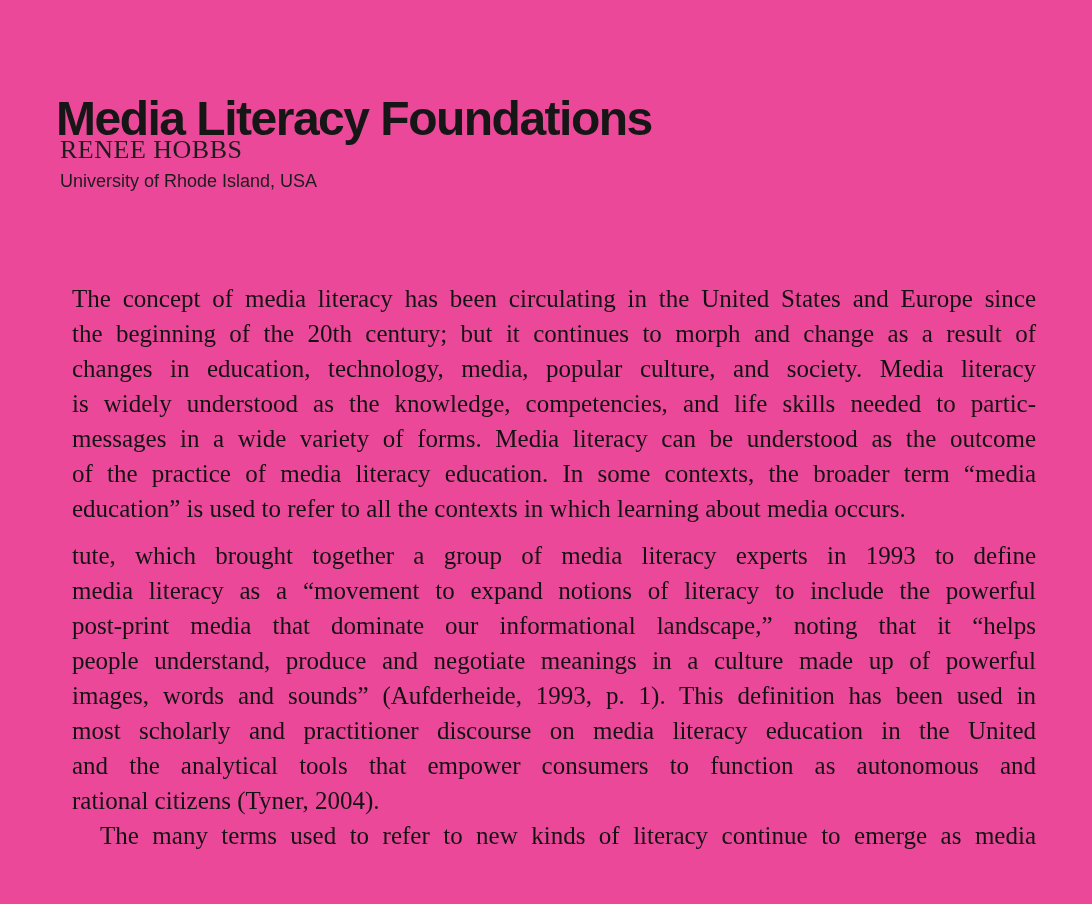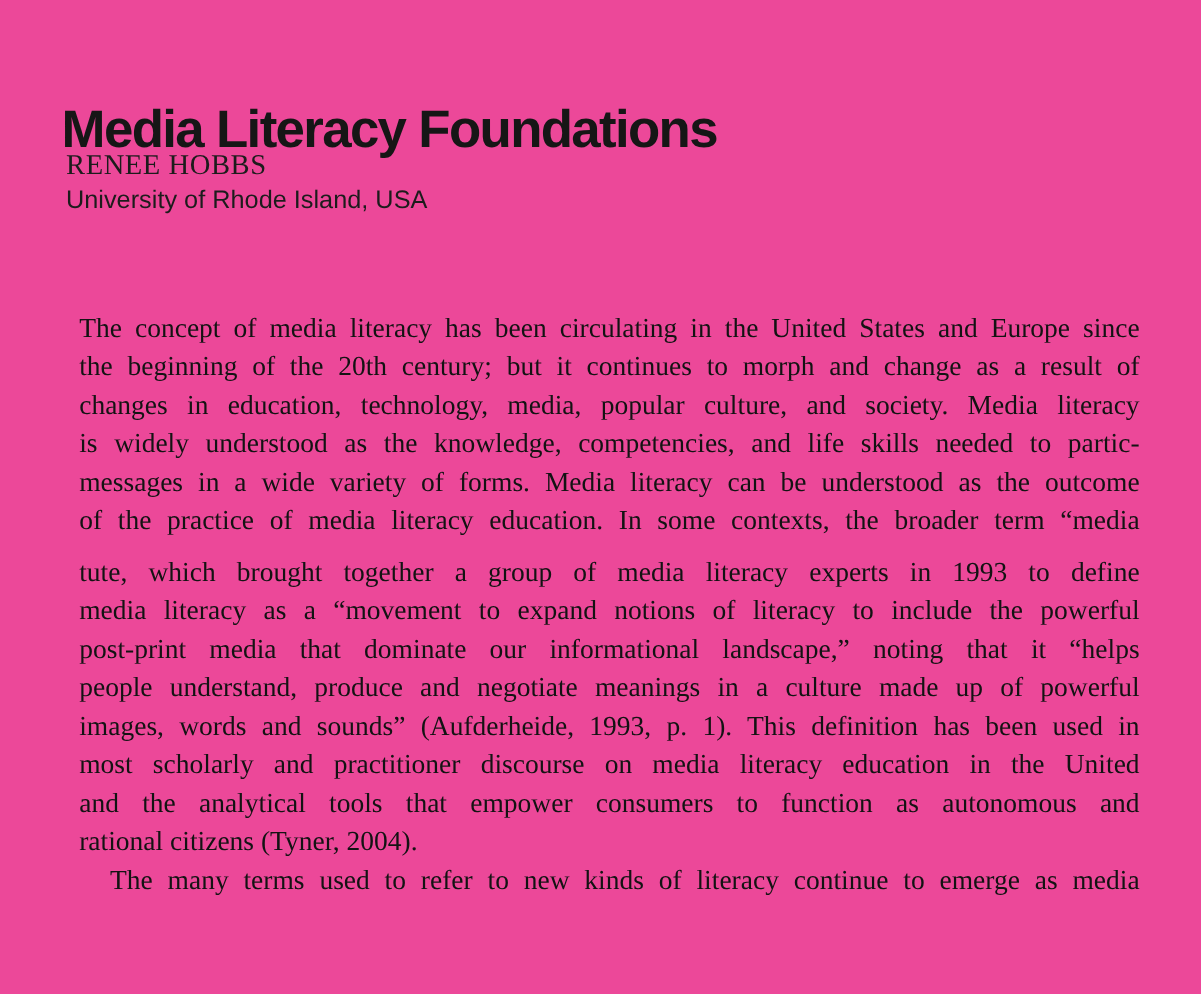--- a/index.html
+++ b/index.html
@@ -39,21 +39,21 @@
     letter-spacing: 0.5px;
     color: #1c1c1c;
     white-space: nowrap;
   }
   #affiliation {
     position: absolute;
     left: 60px;
     top: 168px;
     font-family: "Liberation Sans", sans-serif;
     font-weight: 400;
-    font-size: 23px;
+    font-size: 18px;
     line-height: 26px;
     color: #1c1c1c;
     white-space: nowrap;
   }
   #body-text {
     position: absolute;
     left: 60px;
     top: 269px;
     width: 988px;
     font-size: 25px;
@@ -81,20 +81,21 @@
   <div id="author">RENEE HOBBS</div>
   <div id="affiliation">University of Rhode Island, USA</div>
   <div id="body-text">
       <div class="paragraph">
         <div class="line">The concept of media literacy has been circulating in the United States and Europe since</div>
         <div class="line">the beginning of the 20th century; but it continues to morph and change as a result of</div>
         <div class="line">changes in education, technology, media, popular culture, and society. Media literacy</div>
         <div class="line">is widely understood as the knowledge, competencies, and life skills needed to partic-</div>
         <div class="line">messages in a wide variety of forms. Media literacy can be understood as the outcome</div>
         <div class="line">of the practice of media literacy education. In some contexts, the broader term “media</div>
+        <div class="line last">education” is used to refer to all the contexts in which learning about media occurs.</div>
       </div>
       <div class="paragraph">
         <div class="line">tute, which brought together a group of media literacy experts in 1993 to define</div>
         <div class="line">media literacy as a “movement to expand notions of literacy to include the powerful</div>
         <div class="line">post-print media that dominate our informational landscape,” noting that it “helps</div>
         <div class="line">people understand, produce and negotiate meanings in a culture made up of powerful</div>
         <div class="line">images, words and sounds” (Aufderheide, 1993, p. 1). This definition has been used in</div>
         <div class="line">most scholarly and practitioner discourse on media literacy education in the United</div>
         <div class="line">and the analytical tools that empower consumers to function as autonomous and</div>
         <div class="line last">rational citizens (Tyner, 2004).</div>

